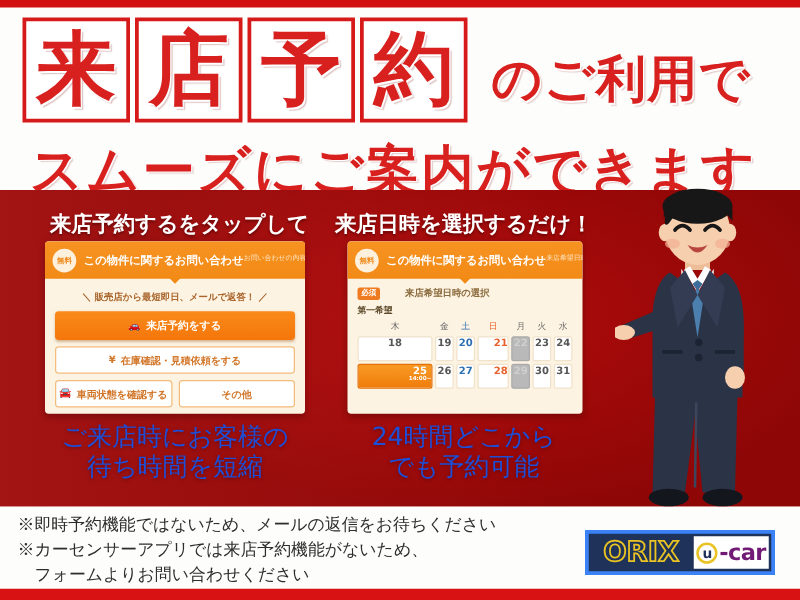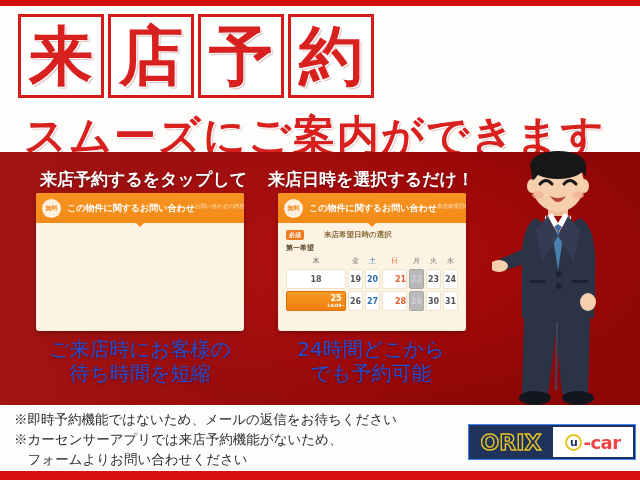--- a/index.html
+++ b/index.html
@@ -104,21 +104,21 @@
   .req-badge{background:#ef7b20;color:#fff;font-family:"DejaVu Sans",sans-serif;
     font-size:6px;font-weight:bold;padding:1px 3px;border-radius:2px;line-height:1.3;}
   .cal-label-txt{font-family:"DejaVu Sans",sans-serif;font-size:7.5px;font-weight:bold;color:#8a6a3c;}
   .cal-pref{font-family:"DejaVu Sans",sans-serif;font-size:7px;font-weight:bold;color:#5e4a2c;margin-bottom:3px;}
   .cal-grid{display:grid;grid-template-columns:repeat(7,1fr);gap:2px;}
   .dow{font-family:"DejaVu Sans",sans-serif;font-size:7px;text-align:center;color:#6b6b6b;padding-bottom:1px;}
   .dow.sun{color:#e8602a;}
   .dow.sat{color:#2f6fb0;}
   .day{
     height:20px;border-radius:2px;background:#ffffff;border:1px solid #f0e2cb;
-    display:flex;flex-direction:column;align-items:center;justify-content:center;
+    display:flex;flex-direction:column;align-items:center;
     font-family:"DejaVu Sans",sans-serif;font-size:8px;font-weight:bold;color:#555555;
     box-sizing:border-box;
   }
   .day.sat{color:#2f6fb0;}
   .day.sun{color:#e8602a;padding-left:12px;}
   .day.off{background:#b9b9b9;border-color:#aaaaaa;color:#cfcfcf;}
   .day.sel{background:linear-gradient(180deg,#f89a24 0%,#f07d0c 100%);border-color:#e2710a;color:#ffffff;padding-left:40px;}
   .day .sub{font-size:4.5px;font-weight:bold;margin-top:0px;}
 
   
@@ -134,63 +134,84 @@
   .man{position:absolute;left:492px;top:150px;width:132px;height:258px;z-index:4;}
 
   
   .notes{
     position:absolute;left:14px;top:410px;width:440px;
     font-family:Liberation Sans, sans-serif;font-size:13.5px;line-height:1.48;color:#2d2d2d;
     white-space:pre-line;
   }
 
   
-  .logo{position:absolute;left:468px;top:424px;width:168px;height:36px;
-        background:#1f3259;border:1px solid #3b82f6;box-sizing:border-box;
+  .logo{position:absolute;left:468px;top:424px;width:152px;height:36px;
+        background:#1f3259;border:3px solid #3b82f6;box-sizing:border-box;
         display:flex;align-items:stretch;z-index:5;}
   .logo-orix{flex:0 0 84px;display:flex;align-items:center;justify-content:center;
     font-family:"DejaVu Sans",sans-serif;font-weight:bold;font-size:22px;letter-spacing:0px;
     color:#1f3259;-webkit-text-stroke:1.4px #e8c323;}
   .logo-ucar{flex:1;background:#ffffff;margin:2px 2px 2px 0;display:flex;align-items:center;
     justify-content:center;gap:1px;}
   .u-circle{width:17px;height:17px;border-radius:50%;border:2.6px solid #e8c323;
     display:flex;align-items:center;justify-content:center;
     font-family:"DejaVu Sans",sans-serif;font-weight:bold;font-size:11px;color:#1f3259;box-sizing:border-box;}
-  .ucar-txt{font-family:"DejaVu Sans",sans-serif;font-weight:bold;font-size:18px;color:#ef4444;letter-spacing:-0.5px;}
+  .ucar-txt{font-family:"DejaVu Sans",sans-serif;font-weight:bold;font-size:18px;color:#701a75;letter-spacing:-0.5px;}
 </style>
 </head>
 <body>
 
 <div id="banner">
 
   <div class="rule-top"></div>
 
   <div class="headline">
     <div class="kanji-row">
       <div class="kanji-box">来</div>
       <div class="kanji-box">店</div>
       <div class="kanji-box">予</div>
       <div class="kanji-box">約</div>
     </div>
+    <div class="headline-tail">のご利用で</div>
     <div class="headline-sub">スムーズにご案内ができます</div>
   </div>
 
   <div class="red-panel"></div>
 
   <div class="col-title t-left">来店予約するをタップして</div>
   <div class="col-title t-right">来店日時を選択するだけ！</div>
 
   <div class="mock mock-left">
     <div class="mock-head">
       <div class="free-badge">無料</div>
       <div class="head-txt">
         <div class="head-main">この物件に関するお問い合わせ</div>
         <div class="head-sub">お問い合わせの内容を選択してください</div>
       </div>
       <div class="head-notch"></div>
+    </div>
+    <div class="mock-body">
+      <div class="lead-line">＼ 販売店から最短即日、メールで返答！ ／</div>
+      <div class="btn-primary">
+        <span class="ic">🚗</span>
+        <span>来店予約をする</span>
+      </div>
+      <div class="btn-outline">
+        <span class="ic">¥</span>
+        <span>在庫確認・見積依頼をする</span>
+      </div>
+      <div class="btn-row">
+        <div class="btn-outline">
+          <span class="ic">🚘</span>
+          <span>車両状態を確認する</span>
+        </div>
+        <div class="btn-outline">
+          <span>その他</span>
+        </div>
+      </div>
     </div>
   </div>
 
   <div class="mock mock-right">
     <div class="mock-head">
       <div class="free-badge">無料</div>
       <div class="head-txt">
         <div class="head-main">この物件に関するお問い合わせ</div>
         <div class="head-sub">来店希望日時を選択してください</div>
       </div>

